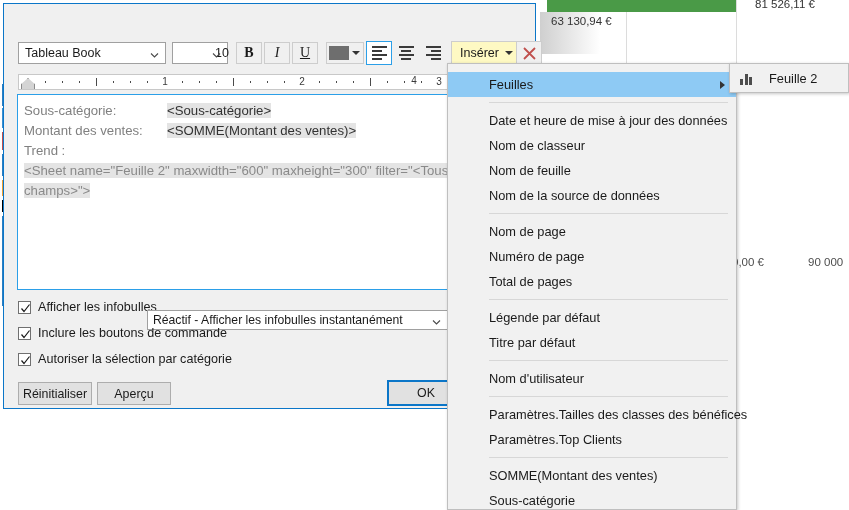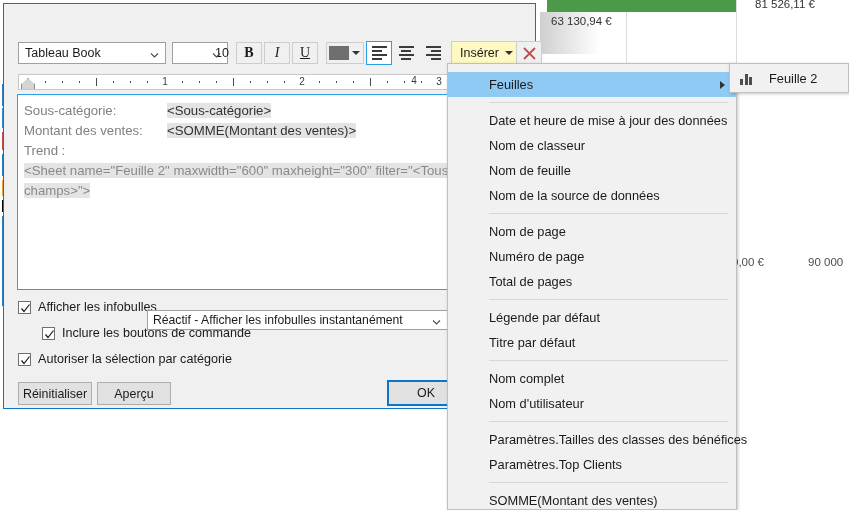--- a/index.html
+++ b/index.html
@@ -120,21 +120,21 @@
 
   
   .chk-row{position:absolute;left:14px;display:flex;align-items:center;}
   .chk{
     width:13px;height:13px;box-sizing:border-box;background:#ffffff;border:1px solid #707070;
     margin-right:7px;position:relative;flex:0 0 auto;cursor:pointer;
   }
   .chk svg{position:absolute;left:1px;top:1px;}
   .chk-label{font-size:12.6px;color:#1a1a1a;white-space:nowrap;}
   #row-tooltip{top:296px;}
-  #row-commands{top:322px;margin-left:24px;}
+  #row-commands{top:322px;}
   #row-selection{top:348px;}
   #tooltip-mode{
     position:absolute;left:143px;top:293px;width:301px;height:20px;box-sizing:border-box;
     background:#ffffff;border:1px solid #a0a0a0;font-size:12.2px;color:#1a1a1a;
     display:flex;align-items:center;padding-left:5px;cursor:pointer;margin-top:13px;
   }
   #tooltip-mode .caret{position:absolute;right:6px;top:50%;transform:translateY(-50%);width:9px;height:9px;}
 
   
   .fbtn{
@@ -374,21 +374,20 @@
 
   <div class="mi">Nom de page</div>
   <div class="mi">Numéro de page</div>
   <div class="mi">Total de pages</div>
   <div class="msep"></div>
 
   <div class="mi">Légende par défaut</div>
   <div class="mi">Titre par défaut</div>
   <div class="msep"></div>
 
-  <div class="mi">Nom complet</div>
   <div class="mi">Nom d'utilisateur</div>
   <div class="msep"></div>
 
   <div class="mi">Paramètres.Tailles des classes des bénéfices</div>
   <div class="mi">Paramètres.Top Clients</div>
   <div class="msep"></div>
 
   <div class="mi">SOMME(Montant des ventes)</div>
   <div class="mi">Sous-catégorie</div>
 

